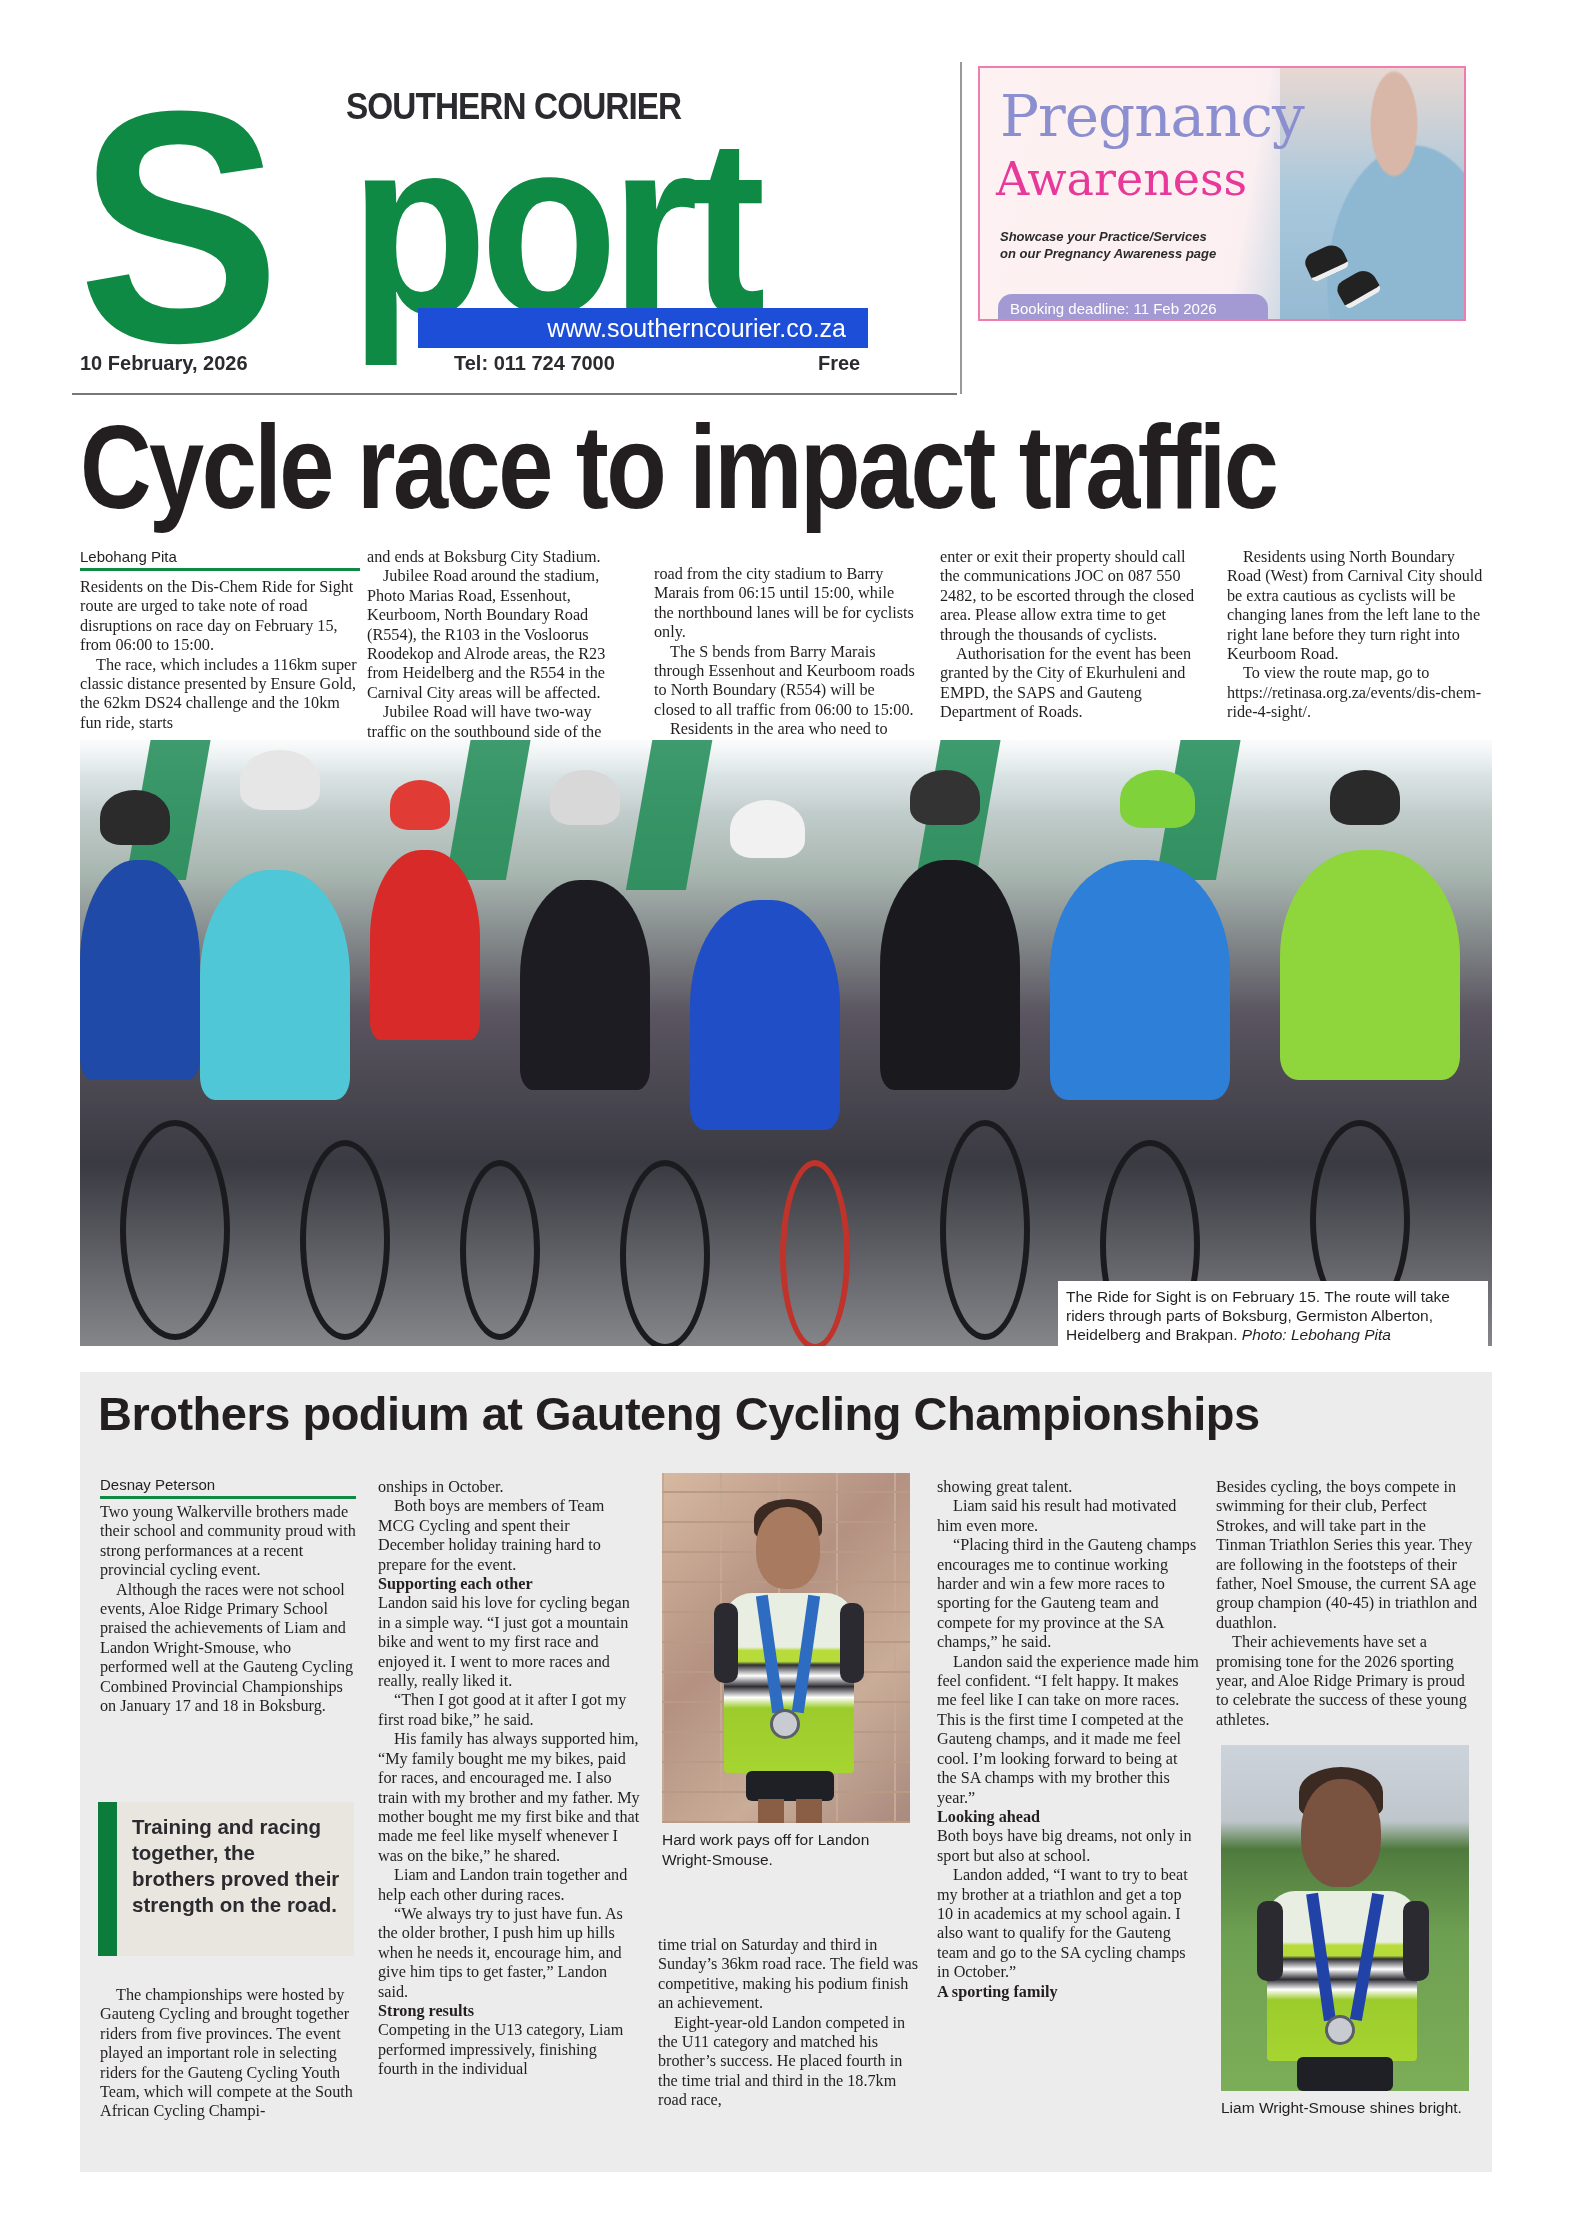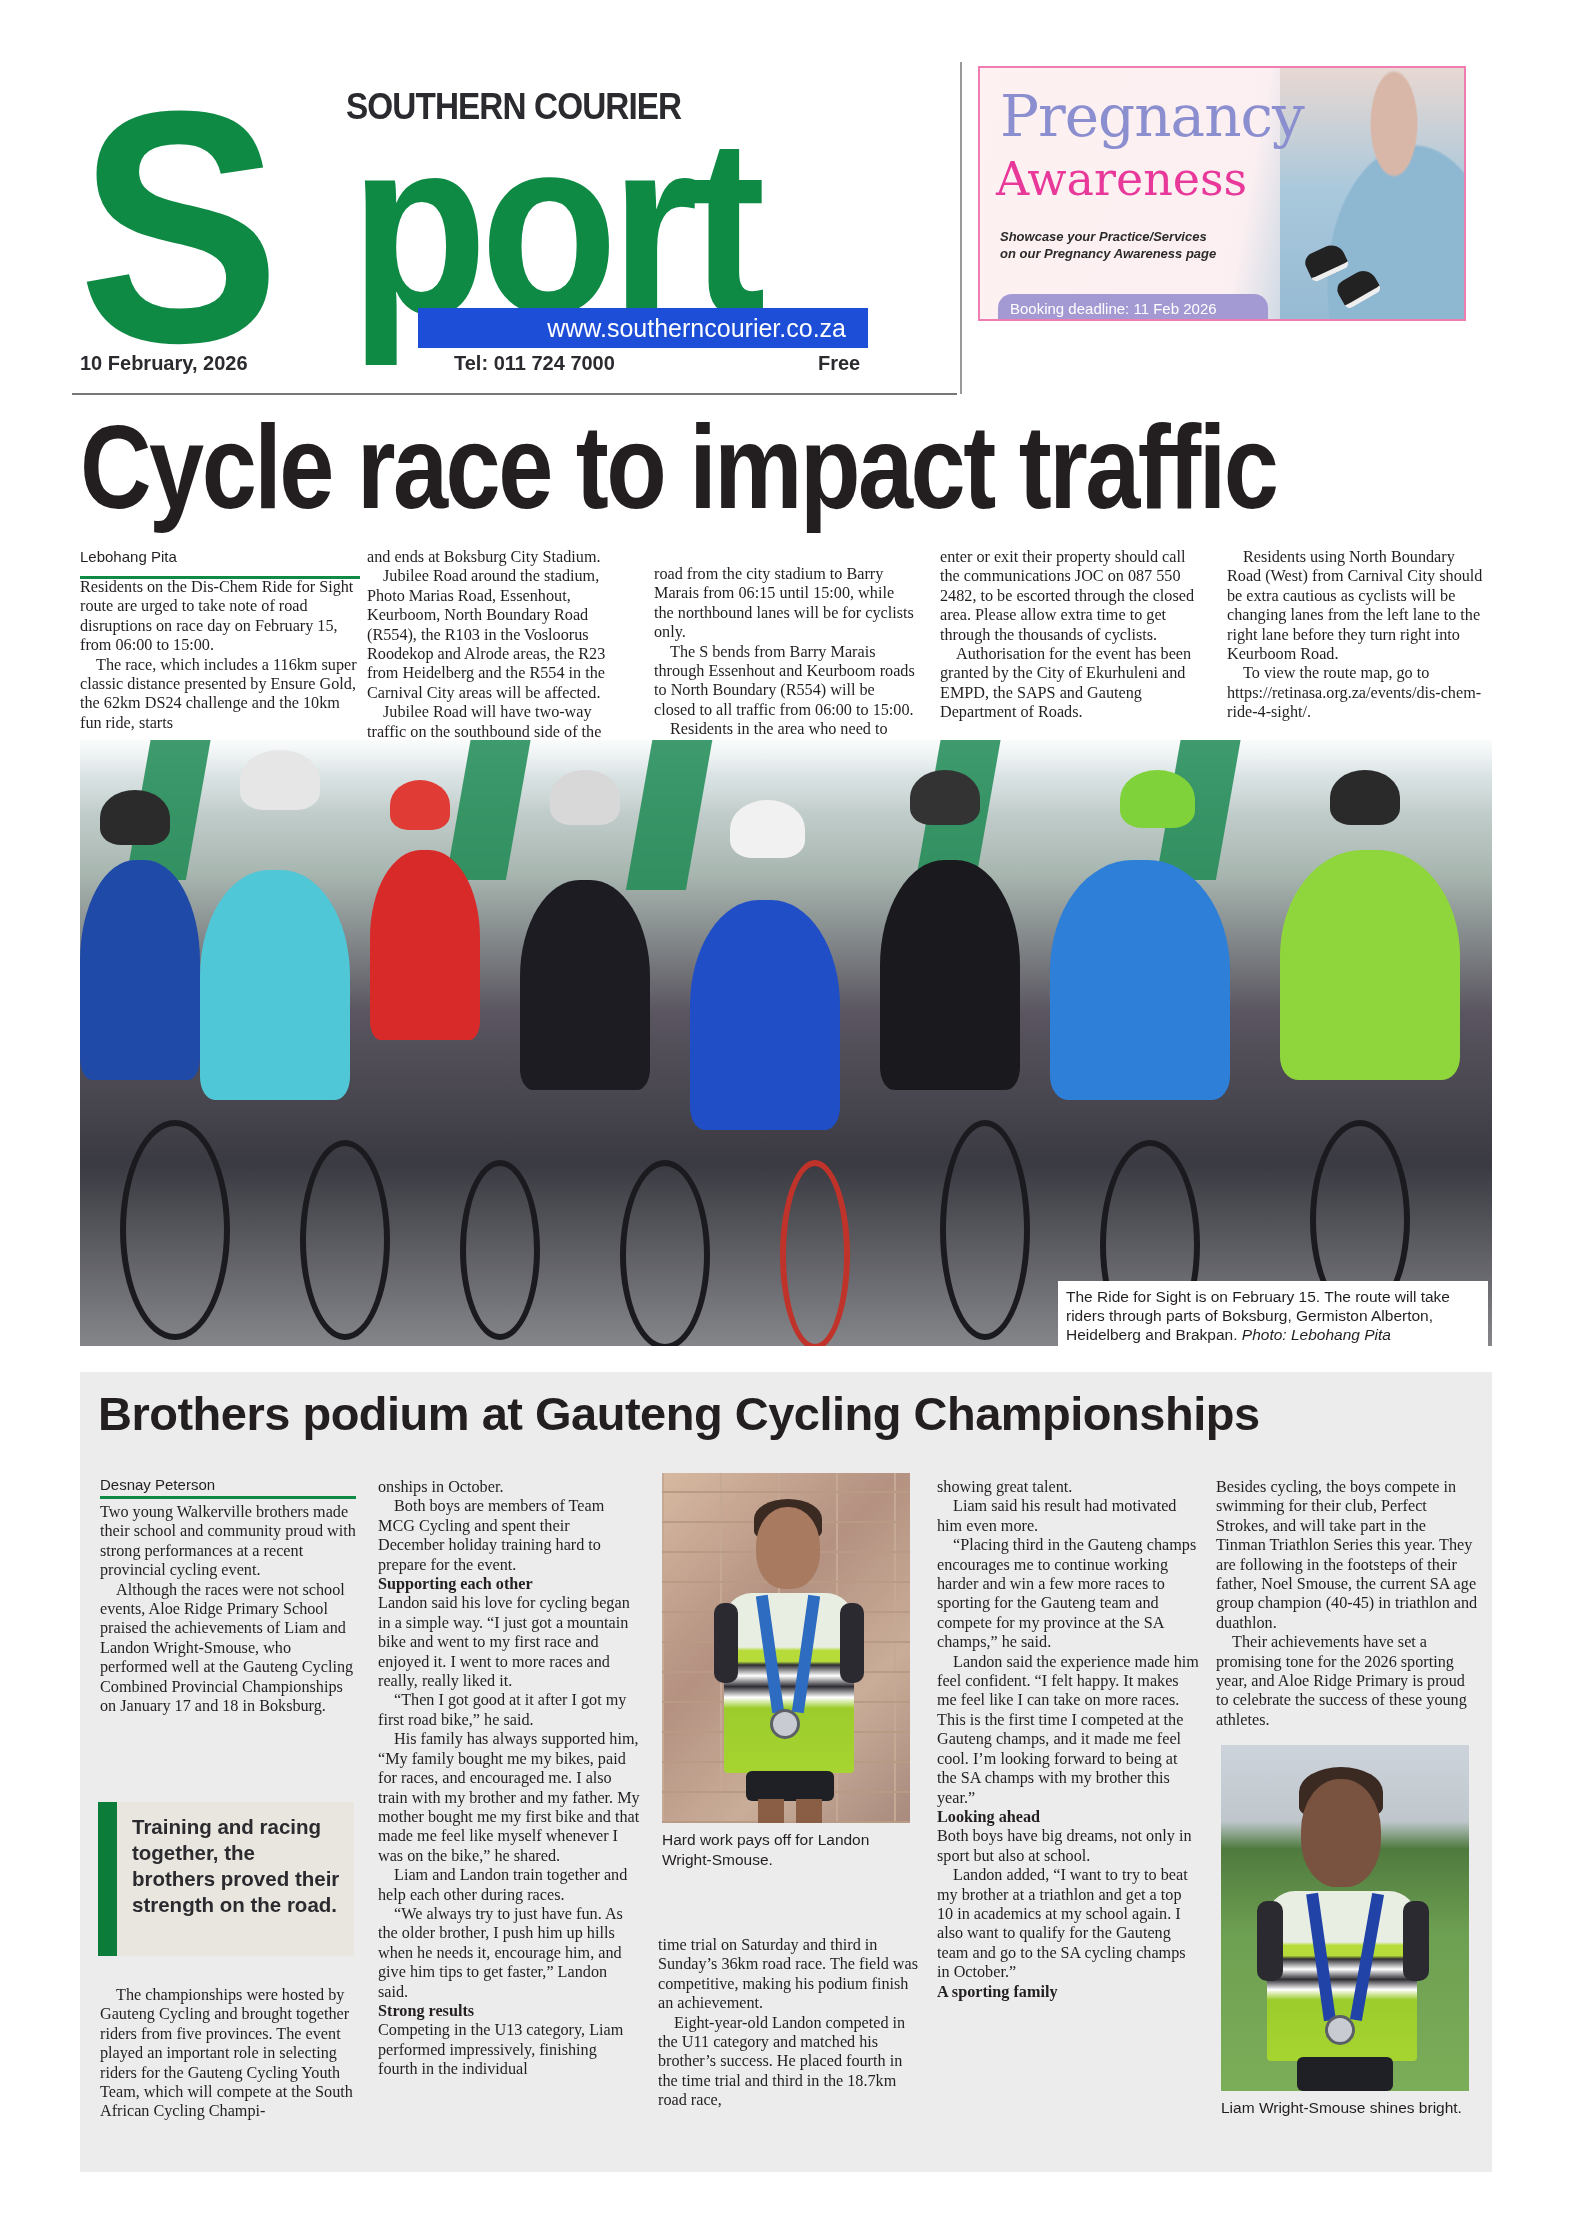--- a/index.html
+++ b/index.html
@@ -44,21 +44,21 @@
   .ad-logo .c { position: absolute; left: 0; top: -6px; font-family: "Liberation Sans", sans-serif; font-weight: 700; font-size: 50px; color: #11903f; line-height: 1; }
   .ad-logo .rest { position: absolute; left: 30px; top: 12px; font-family: "Liberation Sans", sans-serif; font-weight: 700; font-size: 28px; color: #11903f; line-height: 1; }
   .ad-logo .top { position: absolute; left: 34px; top: 2px; font-family: "Liberation Sans", sans-serif; font-weight: 700; font-size: 8px; color: #444; }
 
   
   .headline { position: absolute; left: 80px; top: 402px; width: 1410px; font-family: "Liberation Sans", sans-serif; font-weight: 700;
               font-size: 118px; line-height: 130px; color: #231f20; letter-spacing: -3px; transform: scaleX(0.84); transform-origin: left top; white-space: nowrap; }
 
   
   .byline { position: absolute; left: 80px; top: 548px; width: 280px; font-family: "Liberation Sans", sans-serif; font-size: 15px; color: #231f20;
-            border-bottom: 3px solid #0f8a45; padding-bottom: 11px; }
+            border-bottom: 3px solid #0f8a45; padding-bottom: 3px; }
   .col { position: absolute; font-size: 16.2px; line-height: 19.4px; color: #231f20; }
   .col p { text-indent: 0; }
   .col p.ind { text-indent: 16px; }
   .s1c1 { left: 80px; top: 578px; width: 282px; }
   .s1c2 { left: 367px; top: 548px; width: 262px; }
   .s1c3 { left: 654px; top: 565px; width: 262px; }
   .s1c4 { left: 940px; top: 548px; width: 262px; }
   .s1c5 { left: 1227px; top: 548px; width: 265px; }
 
   

